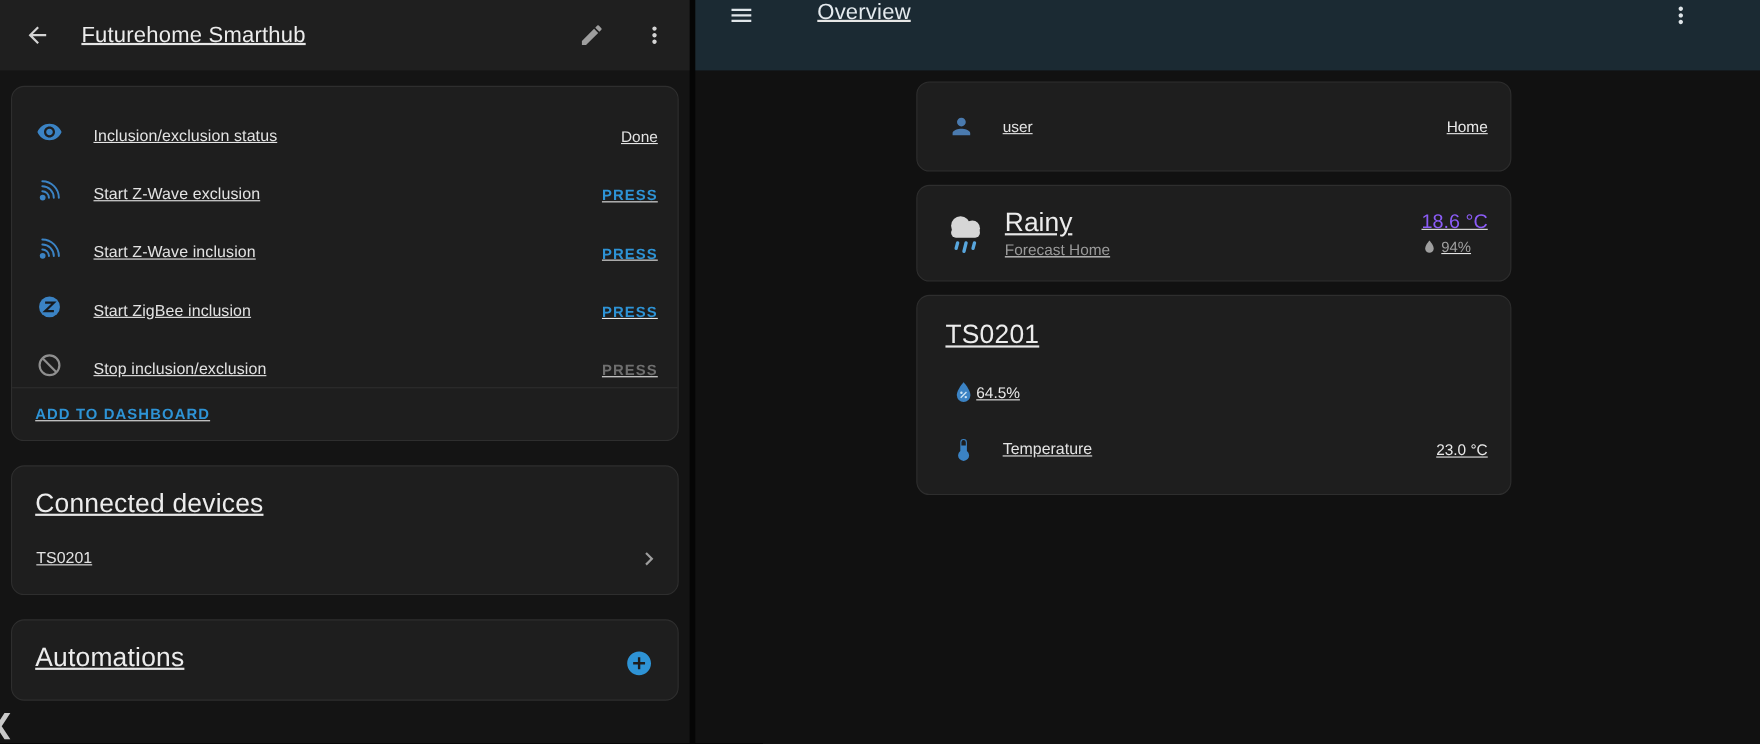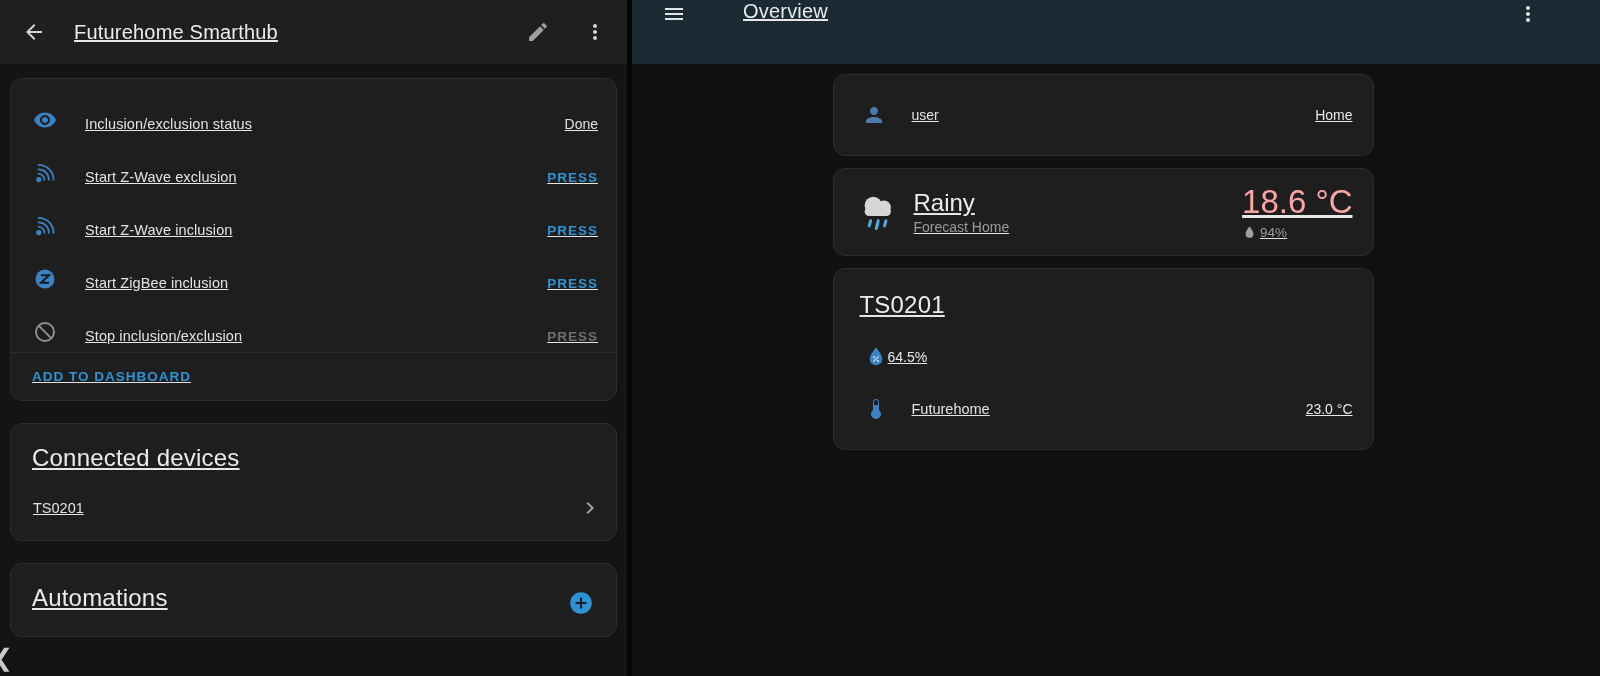--- a/index.html
+++ b/index.html
@@ -59,21 +59,21 @@
   .user-card .uname { font-size:14px; color:#e3e3e3; margin-left:26px; flex:1; }
   .user-card .ustate { font-size:14px; color:#e9e9e9; }
 
   .weather-card { height:88px; display:flex; align-items:center; padding:0 20px 0 22px; margin-top:2px; cursor:pointer; }
   .weather-icon { width:46px; height:46px; flex-shrink:0; }
   .weather-icon svg { width:46px; height:46px; }
   .weather-main { flex:1; margin-left:12px; }
   .weather-state { font-size:24px; color:#ececec; line-height:1.15; }
   .weather-sub { font-size:14px; color:#9a9a9a; margin-top:3px; }
   .weather-right { text-align:right; }
-  .weather-temp { font-size:33px; color:#fca5a5; line-height:1.1; }
+  .weather-temp { font-size:18px; color:#8b5cf6; line-height:1.1; }
   .weather-hum { display:flex; align-items:center; gap:3px; margin-top:5px; font-size:13.5px; color:#9f9f9f; }
   .weather-hum svg { width:15px; height:15px; fill:#9f9f9f; }
 
   .sensor-card { margin-top:2px; padding-bottom:14px; }
   .sensor-card .card-title { padding:22px 20px 12px 26px; }
   .sensor-row { display:flex; align-items:center; height:52px; padding:0 20px 0 30px; cursor:pointer; }
   .sensor-row .row-icon { width:24px; height:24px; }
   .sensor-row .row-icon svg { width:24px; height:24px; }
   .sensor-row .label { font-size:14.5px; color:#e3e3e3; margin-left:24px; flex:1; }
   .sensor-row .value { font-size:14px; color:#e9e9e9; }
@@ -280,21 +280,21 @@
           <span class="value">64.5%</span>
         </div>
 
         <div class="sensor-row">
           <span class="row-icon">
             <svg viewBox="0 0 24 24">
                 <path class="fill-blue" d="M15 13V5a3 3 0 0 0-6 0v8a5 5 0 1 0 6 0zm-3-10a2 2 0 0 1 2 2v3h-4V5a2 2 0 0 1 2-2z"></path>
                 <circle class="fill-blue" cx="12" cy="17" r="3.4"></circle>
               </svg>
           </span>
-          <span class="label">Futurehome</span>
+          <span class="label">Temperature</span>
           <span class="value">23.0 °C</span>
         </div>
       </div>
 
     </div>
   </div>
 </div>
 
 <div class="corner-glyph">❮</div>
 

